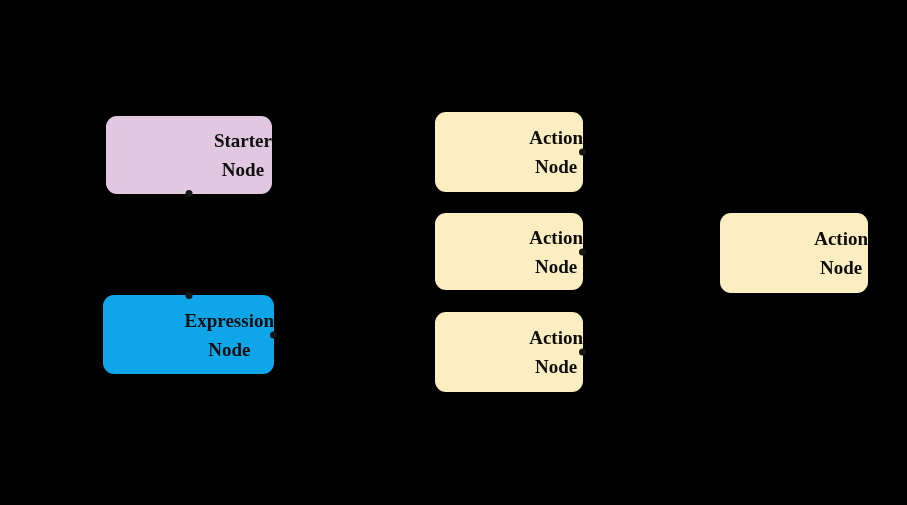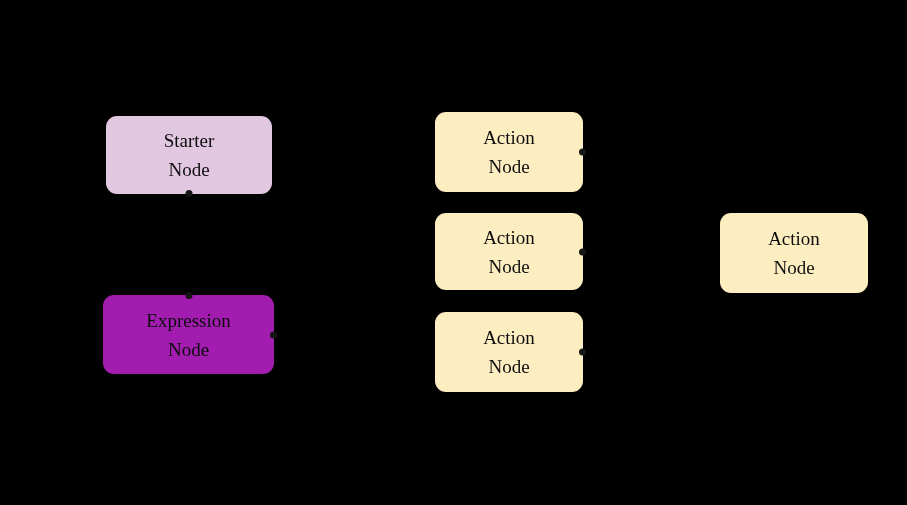--- a/index.html
+++ b/index.html
@@ -12,24 +12,24 @@
     width: 907px;
     height: 505px;
     background: #000000;
     overflow: hidden;
   }
   .node {
     position: absolute;
     border-radius: 11px;
     display: flex;
     align-items: center;
-    justify-content: center;
+    justify-content: flex-end;
     text-align: center;
     font-family: "Liberation Serif", "DejaVu Serif", serif;
-    font-weight: normal;
+    font-weight: bold;
     font-size: 19px;
     line-height: 29px;
     color: #0d0d0d;
     box-sizing: border-box;
   }
   .node-label {
     white-space: pre-line;
     pointer-events: none;
   }
   .handle {
@@ -54,21 +54,21 @@
 <body>
 
 <div class="canvas" style="background-color: rgb(0, 0, 0);">
 
   <div class="node n-starter" style="background-color: rgb(226, 199, 225);">
     <span class="node-label">Starter
 Node</span>
     <span class="handle handle-bottom" style="background-color: rgb(22, 22, 22);"></span>
   </div>
 
-  <div class="node n-expression" style="background-color: #a21caf;">
+  <div class="node n-expression" style="background-color: #0ea5e9;">
     <span class="node-label">Expression
 Node</span>
     <span class="handle handle-top" style="background-color: rgb(22, 22, 22);"></span>
     <span class="handle handle-right" style="background-color: rgb(22, 22, 22);"></span>
   </div>
 
   <div class="node n-action-1" style="background-color: rgb(253, 238, 193);">
     <span class="node-label">Action
 Node</span>
     <span class="handle handle-right" style="background-color: rgb(22, 22, 22);"></span>

